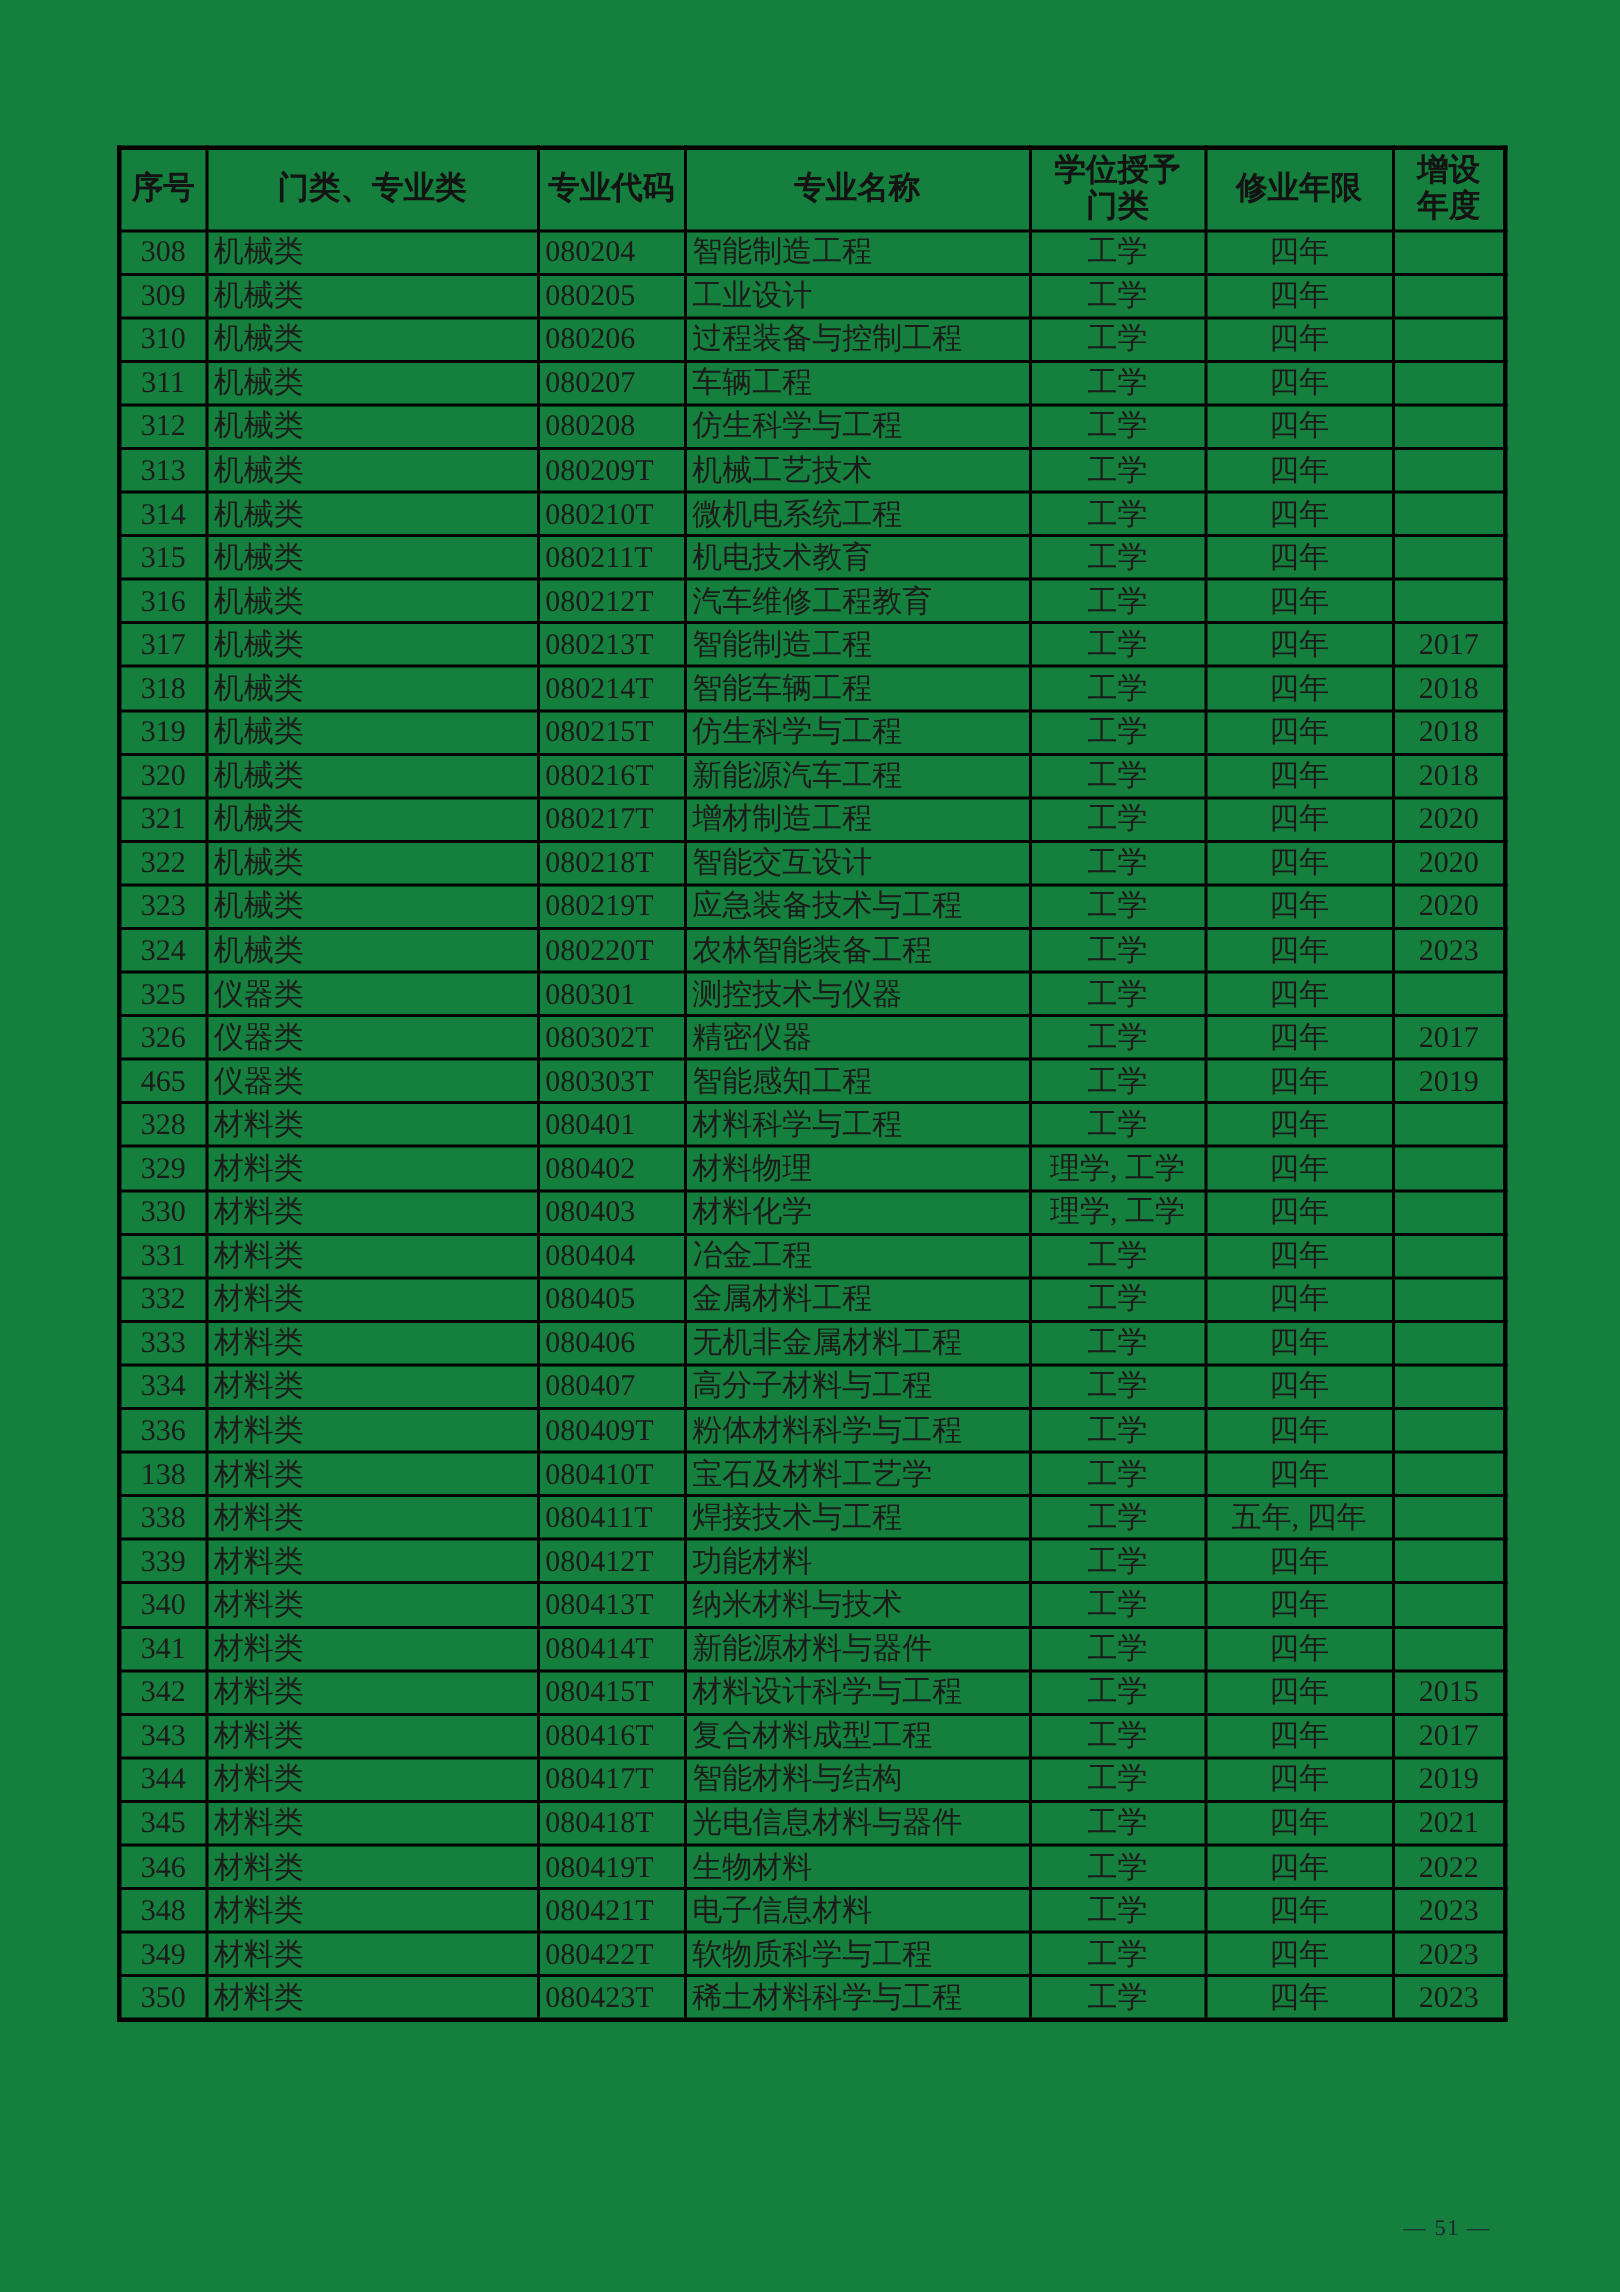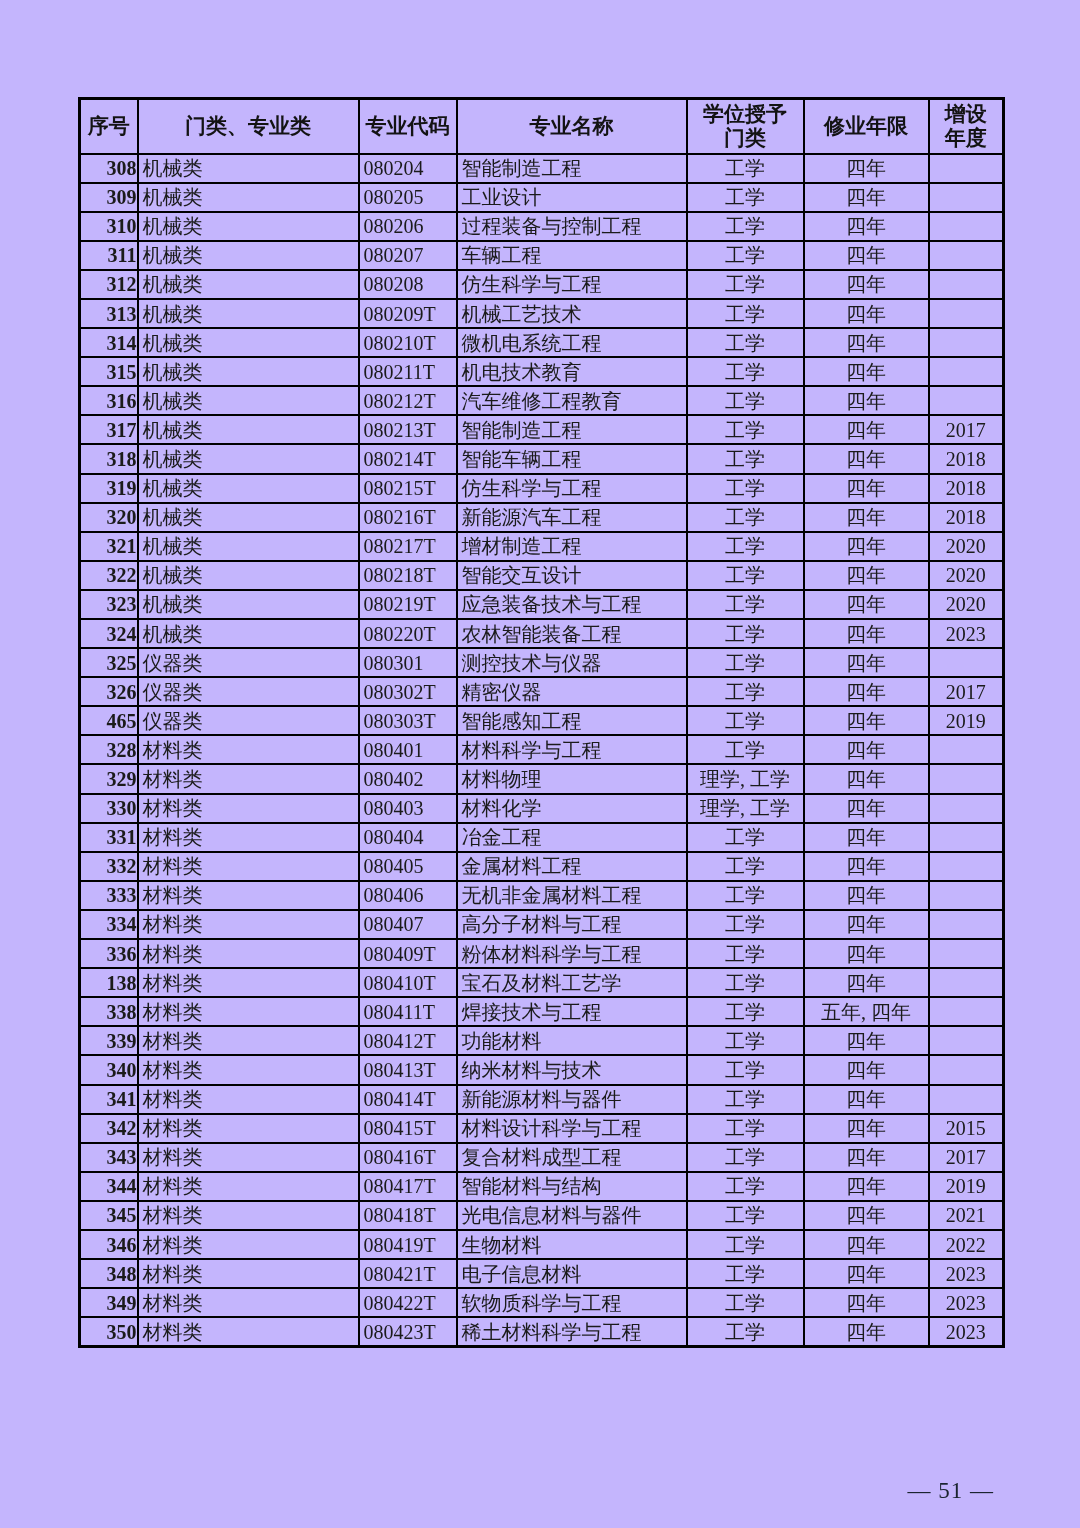--- a/index.html
+++ b/index.html
@@ -5,21 +5,21 @@
   * { margin: 0; padding: 0; box-sizing: border-box; }
   html, body { background: #ffffff; }
   body {
     width: 1080px; height: 1528px;
     font-family: "Liberation Serif", "DejaVu Serif", serif;
     color: #141414;
   }
   .page {
     position: relative;
     width: 1080px; height: 1528px;
-    background: #c4b5fd;
+    background: #15803d;
     overflow: hidden;
   }
   table.majors {
     position: absolute;
     left: 78px; top: 97px;
     width: 924px;
     border-collapse: collapse;
     table-layout: fixed;
     border: 3px solid #000;
   }
@@ -38,28 +38,28 @@
     line-height: 1.15;
     color: #131313;
   }
   tbody td {
     height: 29.1px;
     font-size: 20px;
     line-height: 1;
     white-space: nowrap;
     color: #1b1b1b;
   }
-  td.c0 { text-align: right; font-weight: bold; }
+  td.c0 { text-align: center; }
   td.c1, td.c2, td.c3 { text-align: left; padding-left: 4px; }
   td.c4, td.c5, td.c6 { text-align: center; }
   .page-number {
     position: absolute;
     top: 1478px;
     right: 86px;
-    font-size: 23px;
+    font-size: 15px;
     letter-spacing: 1px;
     color: #1b2430;
   }
 </style>
 </head>
 <body>
 
 <div class="page">
 
   <table class="majors">

